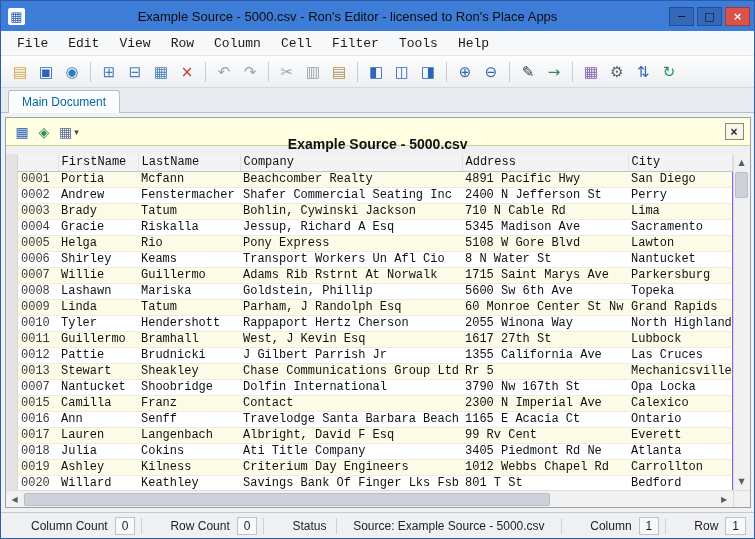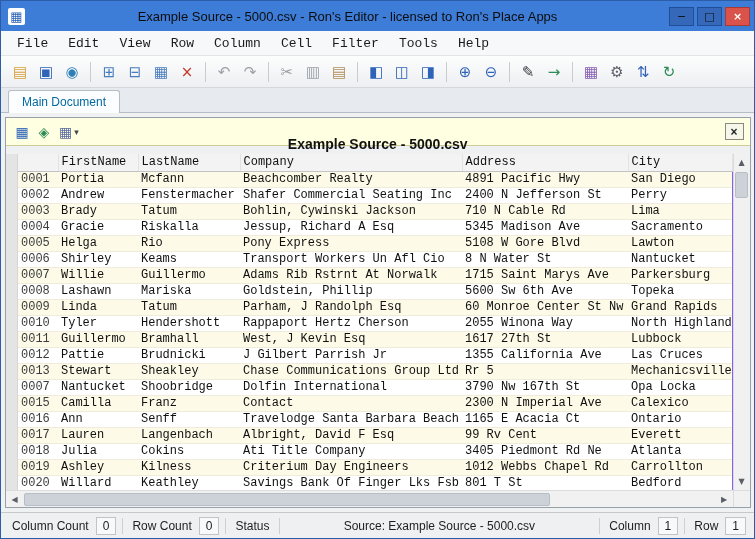--- a/index.html
+++ b/index.html
@@ -80,21 +80,21 @@
   .vspacer { flex:1; }
   .hscroll-row { height:17px; flex:0 0 auto; display:flex; border-top:1px solid #dcdcdc; }
   .hscroll { flex:1; background:#f1f1f1; display:flex; align-items:center; }
   .htrack { flex:1; height:17px; display:flex; align-items:center; }
   .hthumb { height:13px; width:76%; background:#cdd2d8; border:1px solid #b8bec6; border-radius:2px; margin-left:1px; }
   .corner { width:17px; background:#f1f1f1; border-left:1px solid #dcdcdc; }
 
   
   .statusbar { height:26px; flex:0 0 auto; background:#eef0f2; border-top:1px solid #c5c9cd;
                display:flex; align-items:center; font-size:12px; color:#1e1e1e; padding:0 6px; }
-  .sb-label { padding:0 5px; white-space:nowrap; }
+  .sb-label { padding:0 5px; white-space:nowrap;margin-left:19px; }
   .sb-value { min-width:20px; text-align:center; border:1px solid #c0c4c8; background:#f8f9fa;
               padding:1px 6px; margin:0 2px; }
   .sb-sep { width:1px; height:16px; background:#ccd0d4; margin:0 4px; flex:0 0 auto; }
   .sb-source { flex:1; text-align:center; white-space:nowrap; overflow:hidden; }
 </style>
 </head>
 <body>
 
 <div class="window">
 

